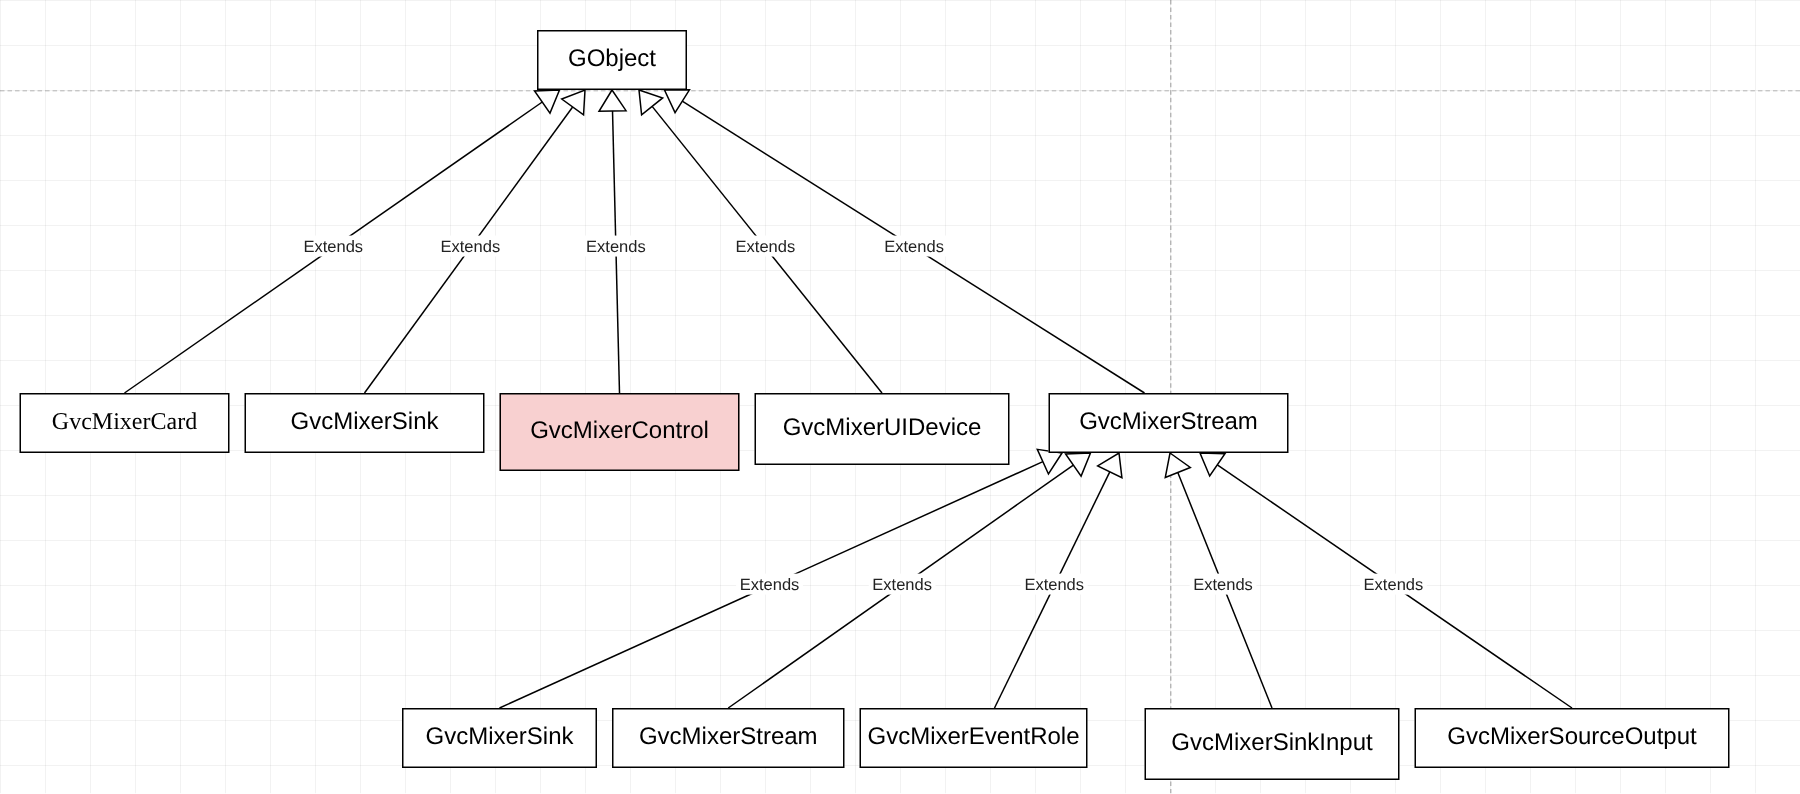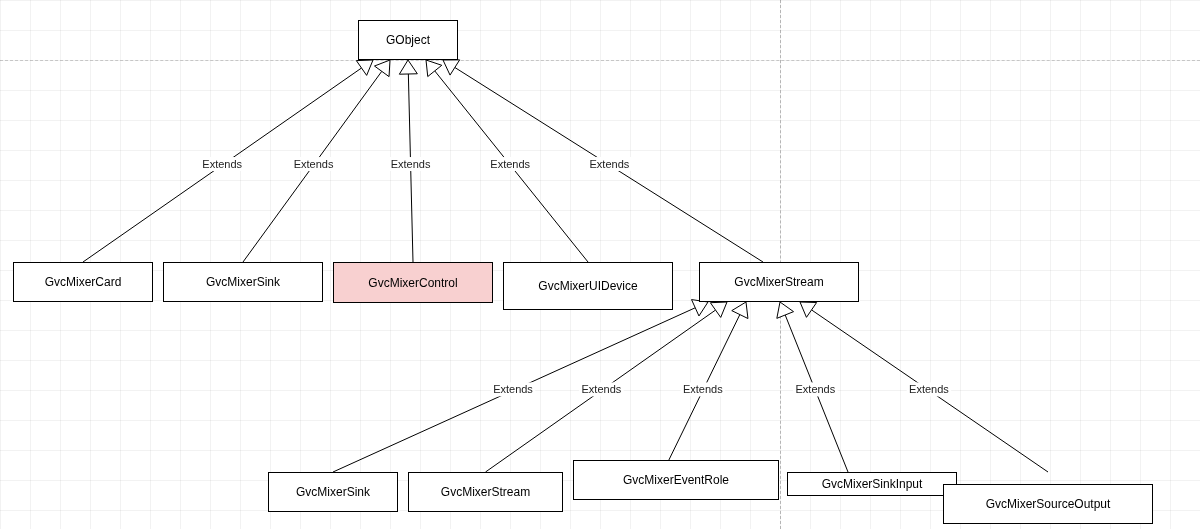--- a/index.html
+++ b/index.html
@@ -43,21 +43,21 @@
     pointer-events: none;
   }
   .node {
     position: absolute;
     background: #fff;
     border: 1.5px solid #000;
     box-sizing: border-box;
     display: flex;
     align-items: center;
     justify-content: center;
-    font-size: 12px;
+    font-size: 16px;
     padding: 0 24px;
     white-space: nowrap;
   }
   .node.highlight {
     background: #f8d0d0;
   }
   .edge-label {
     font-size: 11px;
     fill: #222;
     text-anchor: middle;
@@ -116,43 +116,43 @@
       <polygon points="800,302 816.6360364821627,302.49222978795683 806.4588530284606,317.3389444733575" fill="#fff" stroke="#000" stroke-width="1"></polygon>
       <rect x="906.71" y="382.4" width="44.5" height="14" class="edge-label-bg"></rect>
       <text x="928.96" y="390.4" class="edge-label">Extends</text>
     </g>
 </svg>
 
 <div id="nodes-layer">
     <div class="node" style="left: 358px; top: 20px; width: 100px; height: 40px;">
       <span>GObject</span>
     </div>
-    <div class="node" style="left: 13px; top: 262px; width: 140px; height: 40px;">
+    <div class="node" style="left: 13px; top: 262px; width: 140px; height: 40px; font-family: Liberation Serif, serif;">
       <span>GvcMixerCard</span>
     </div>
     <div class="node" style="left: 163px; top: 262px; width: 160px; height: 40px;">
       <span>GvcMixerSink</span>
     </div>
-    <div class="node highlight" style="left: 333px; top: 262px; width: 160px; height: 41px; text-align: right;">
+    <div class="node highlight" style="left: 333px; top: 262px; width: 160px; height: 52px; text-align: right;">
       <span>GvcMixerControl</span>
     </div>
     <div class="node" style="left: 503px; top: 262px; width: 170px; height: 48px;">
       <span>GvcMixerUIDevice</span>
     </div>
     <div class="node" style="left: 683px; top: 262px; width: 160px; height: 40px; margin-left: 16px;">
       <span>GvcMixerStream</span>
     </div>
     <div class="node" style="left: 268px; top: 472px; width: 130px; height: 40px;">
       <span>GvcMixerSink</span>
     </div>
     <div class="node" style="left: 408px; top: 472px; width: 155px; height: 40px;">
       <span>GvcMixerStream</span>
     </div>
-    <div class="node" style="left: 573px; top: 460px; width: 206px; height: 40px;">
+    <div class="node" style="left: 573px; top: 472px; width: 152px; height: 40px;">
       <span>GvcMixerEventRole</span>
     </div>
-    <div class="node" style="left: 763px; top: 472px; width: 170px; height: 24px; margin-left: 24px;">
+    <div class="node" style="left: 763px; top: 472px; width: 170px; height: 48px;">
       <span>GvcMixerSinkInput</span>
     </div>
-    <div class="node" style="left: 943px; top: 484px; width: 210px; height: 40px;">
+    <div class="node" style="left: 943px; top: 472px; width: 210px; height: 40px;">
       <span>GvcMixerSourceOutput</span>
     </div>
   </div>
 
 </body></html>

